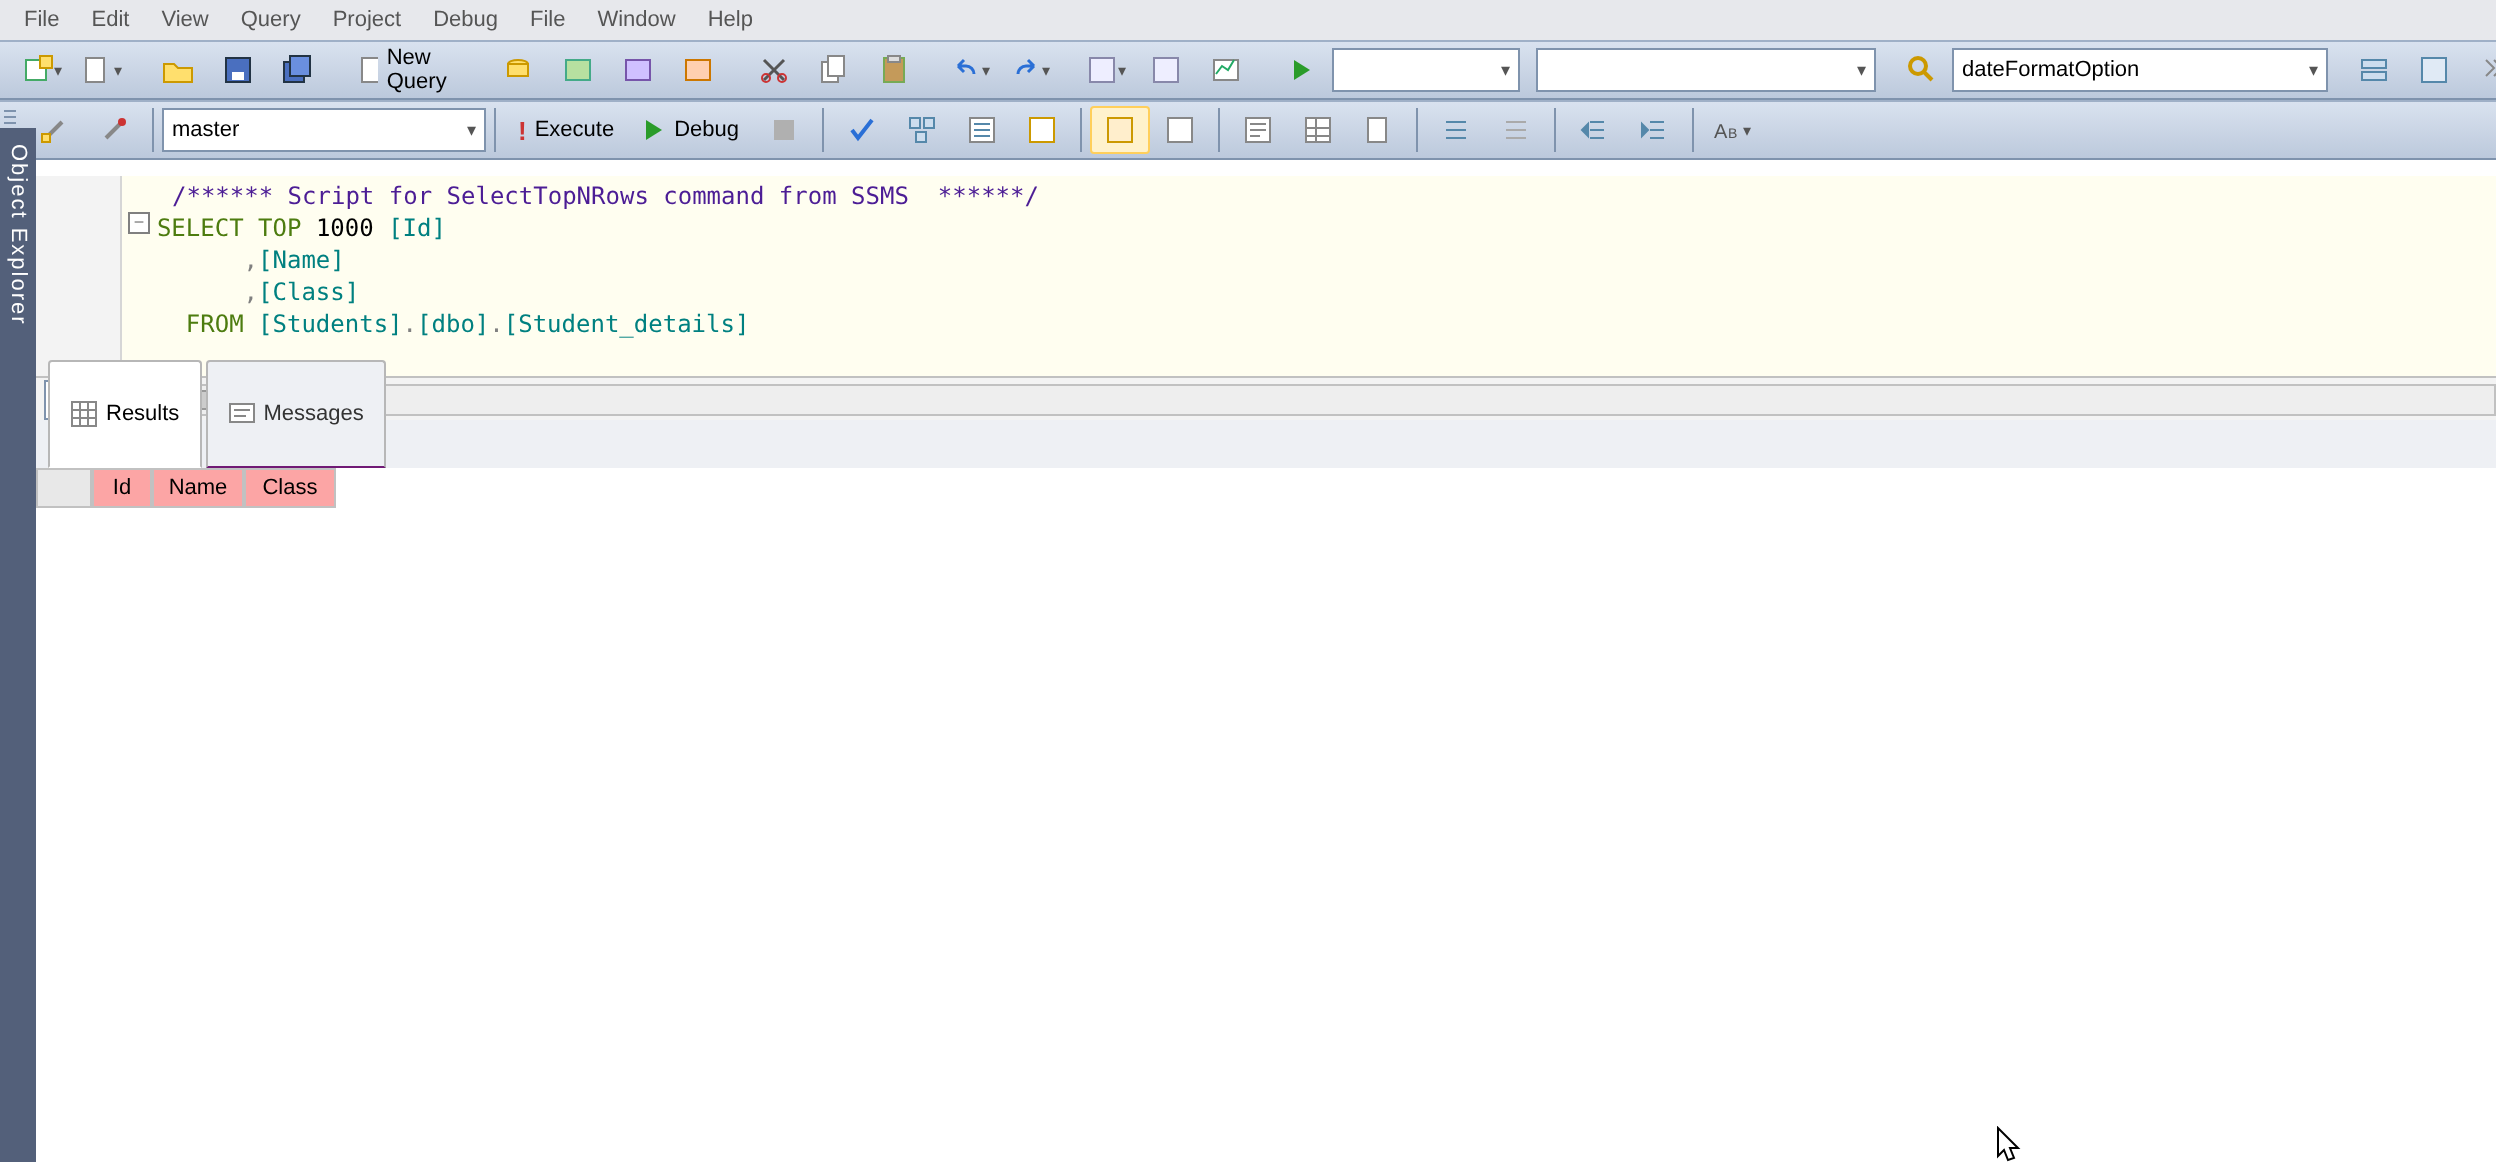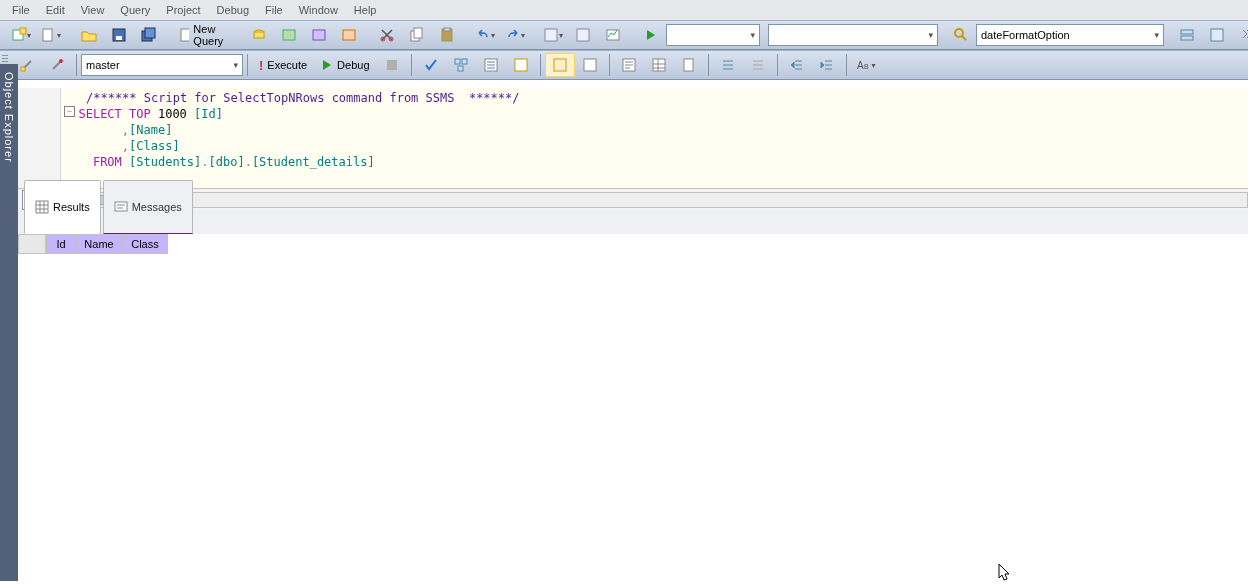--- a/index.html
+++ b/index.html
@@ -20,38 +20,38 @@
   .sidetab{position:absolute;left:0;top:64px;bottom:0;width:18px;background:#53607a;color:#fff;writing-mode:vertical-rl;text-orientation:mixed;font-size:11px;display:flex;align-items:center;justify-content:flex-start;padding-top:8px;letter-spacing:1px;}
   
   .tabstrip{position:absolute;left:18px;right:0;top:64px;height:24px;background:#2c3e5b;display:flex;align-items:flex-end;padding-left:2px;}
   .doctab{height:22px;background:#fff6cc;border:1px solid #b79a3e;border-bottom:none;display:flex;align-items:center;padding:0 8px;font-size:11px;color:#333;gap:6px;border-radius:3px 3px 0 0;}
   .doctab .x{font-family:Arial;font-size:12px;color:#555;cursor:pointer;}
   
   .editorwrap{position:absolute;left:18px;right:0;top:88px;height:112px;background:#fffef0;border-bottom:1px solid #c1c1c1;overflow:hidden;}
   .gutter{position:absolute;left:0;top:0;bottom:0;width:42px;background:#f3f3f3;border-right:1px solid #d6d6d6;}
   .code{position:absolute;left:46px;top:2px;font-family:Consolas,monospace;font-size:12px;line-height:16px;white-space:pre;}
   .c-comment{color:#4c1d95;margin-left:22px;}
-  .c-kw{color:#a21caf;}
+  .c-kw{color:#4d7c0f;}
   .c-gray{color:#808080;}
   .c-num{color:#000;}
   .c-br{color:#008080;}
   .foldbox{position:absolute;left:46px;top:18px;width:9px;height:9px;border:1px solid #808080;background:#fff;font-size:9px;line-height:8px;text-align:center;color:#808080;}
   
   .zoomrow{position:absolute;left:18px;right:0;top:188px;height:22px;background:#f3f3f3;border-top:1px solid #c1c1c1;border-bottom:1px solid #c1c1c1;display:flex;align-items:center;padding-left:4px;font-size:11px;}
   .zoomrow .combo{min-width:54px;height:18px;}
   .zoomscroll{flex:1;height:14px;background:#eee;border:1px solid #c1c1c1;margin-left:6px;position:relative;}
   .zoomscroll::before{content:"";position:absolute;left:2px;top:2px;width:10px;height:8px;background:#ccc;border:1px solid #999;}
   
   .resultstabs{position:absolute;left:18px;right:0;top:210px;height:24px;background:#eef0f4;border-bottom:1px solid #c1c1c1;display:flex;align-items:flex-end;padding-left:6px;}
   .rtab{height:20px;display:flex;align-items:center;gap:4px;padding:16px 10px;border:1px solid #b7b7b7;background:#fff;font-size:11px;border-bottom:1px solid #fff;margin-right:2px;border-radius:2px 2px 0 0;}
   .rtab.inactive{background:#eef0f4;border-bottom:1px solid #701a75;color:#333;}
   
   .grid{position:absolute;left:18px;right:0;top:234px;bottom:0;background:#fff;}
   .gridhead{display:flex;height:18px;}
-  .gh{border:1px solid #c1c1c1;background:#c4b5fd;font-size:11px;display:flex;align-items:center;justify-content:center;height:18px;}
+  .gh{border:1px solid #c1c1c1;background:#fca5a5;font-size:11px;display:flex;align-items:center;justify-content:center;height:18px;}
   .gh.rownum{width:26px;background:#e8e8e8;}
   .gh.c1{width:28px;}
   .gh.c2{width:44px;}
   .gh.c3{width:44px;text-align:center;}
   .cursor{position:absolute;left:998px;top:563px;font-size:18px;color:#000;pointer-events:none;}
 </style>
 </head>
 <body>
 <div class="root">
 

